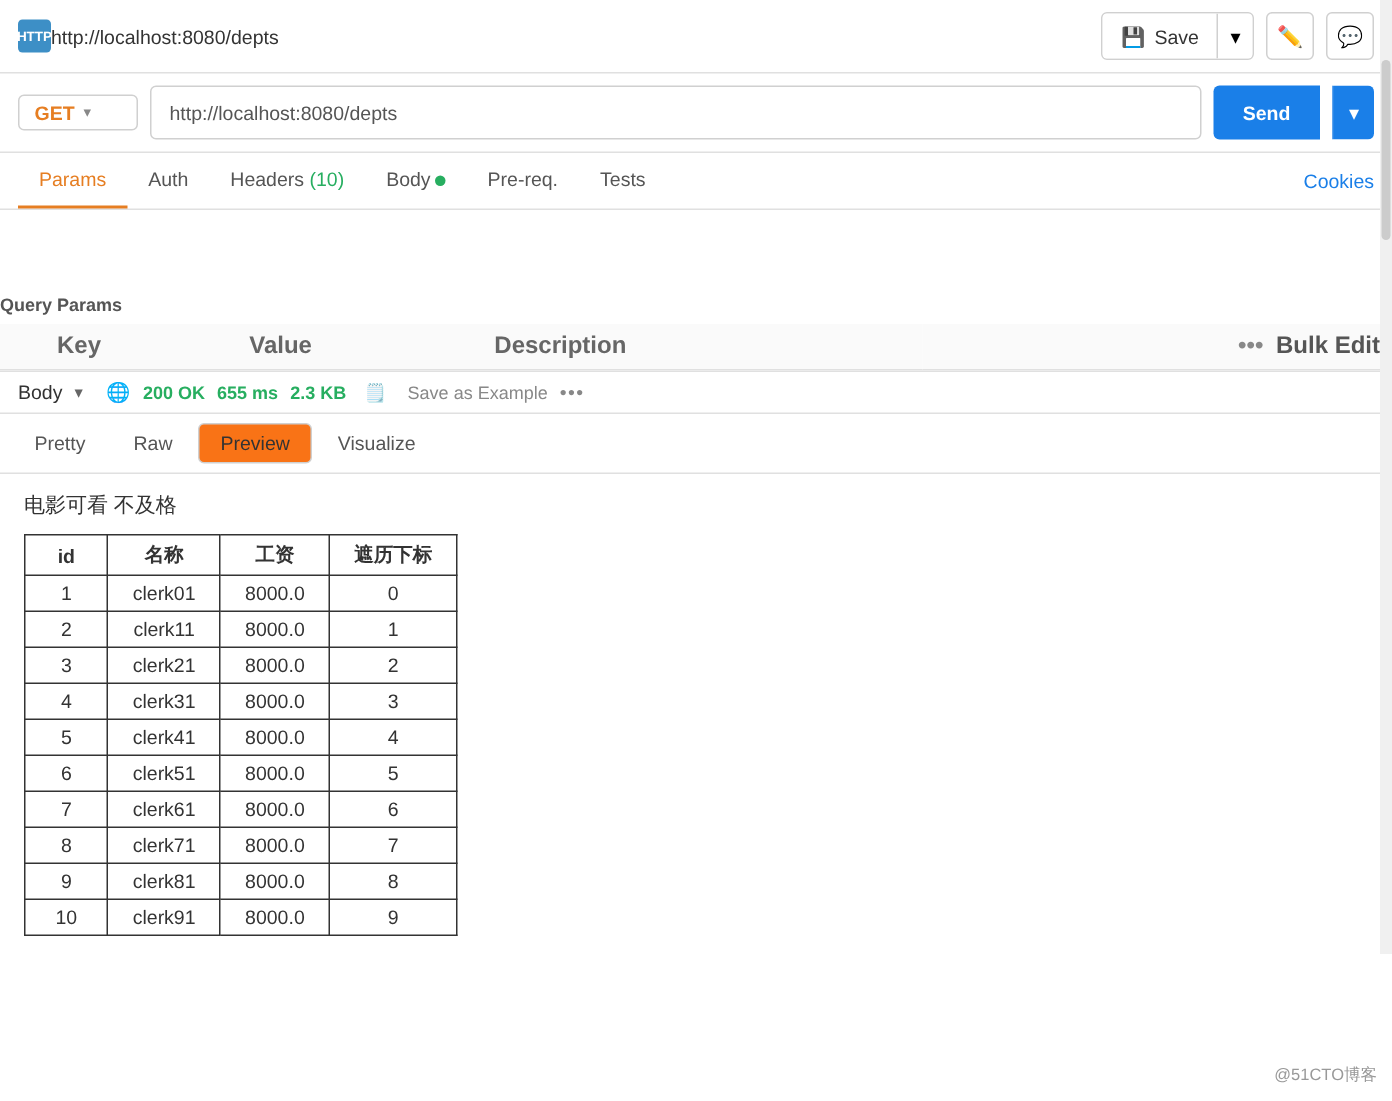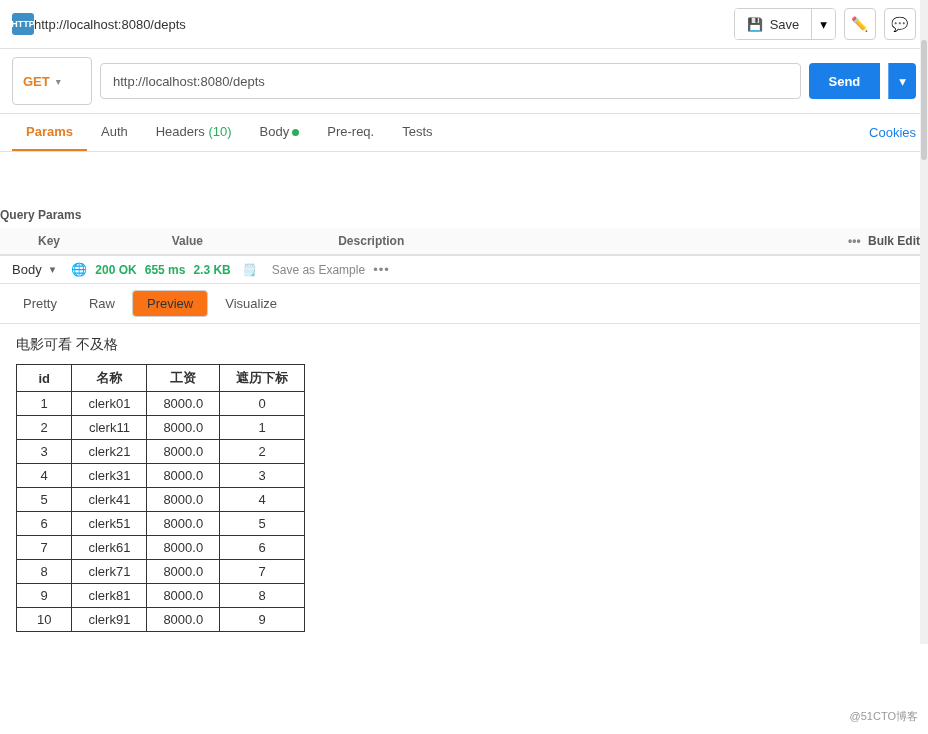--- a/index.html
+++ b/index.html
@@ -37,21 +37,21 @@
       justify-content: center; font-size: 14px;
     }
 
     .request-bar {
       display: flex; align-items: center; padding: 8px 12px; gap: 8px;
       border-bottom: 1px solid #e0e0e0;
     }
     .method-select {
       display: flex; align-items: center; gap: 6px;
       border: 1px solid #d0d0d0; border-radius: 4px; padding: 0 10px;
-      height: 48px; cursor: pointer; background: #fff; min-width: 80px;
+      height: 24px; cursor: pointer; background: #fff; min-width: 80px;
     }
     .method-text { color: #e67e22; font-weight: 600; font-size: 13px; }
     .url-input {
       flex: 1; height: 36px; border: 1px solid #d0d0d0; border-radius: 4px;
       padding: 0 12px; font-size: 13px; color: #555; outline: none;
     }
     .send-btn {
       height: 36px; background: #1a7fe8; color: #fff; border: none;
       border-radius: 4px 0 0 4px; padding: 0 20px; cursor: pointer;
       font-size: 13px; font-weight: 600;
@@ -63,30 +63,30 @@
     }
 
     .tabs-bar {
       display: flex; align-items: center; padding: 0 12px;
       border-bottom: 1px solid #e0e0e0; gap: 0;
     }
     .tab {
       padding: 10px 14px; cursor: pointer; font-size: 13px; color: #555;
       border-bottom: 2px solid transparent; white-space: nowrap;
     }
-    .tab.active { color: #e67e22; border-bottom: 2px solid #e67e22; font-weight: 700; }
+    .tab.active { color: #e67e22; border-bottom: 2px solid #e67e22; font-weight: 400; }
     .tab .badge { color: #27ae60; }
     .tab .dot { display: inline-block; width: 7px; height: 7px; background: #27ae60; border-radius: 50%; margin-left: 3px; }
     .cookies-link { margin-left: auto; color: #1a7fe8; cursor: pointer; font-size: 13px; }
 
     .query-params-section { padding: 8px 0 0; margin-top: 48px; }
     .query-params-label { font-size: 12px; font-weight: 600; color: #555; margin-bottom: 6px; }
     .params-table { width: 100%; border-collapse: collapse; }
     .params-table th {
-      text-align: left; padding: 6px 8px; font-size: 12px; font-weight: 600;
+      text-align: left; padding: 6px 8px; font-size: 16px; font-weight: 600;
       color: #666; border-bottom: 1px solid #e0e0e0; background: #fafafa;
     }
     .params-table .bulk-edit-col { text-align: right; color: #555; }
     .params-table .more-icon { color: #888; margin-right: 4px; }
 
     .response-bar {
       display: flex; align-items: center; padding: 6px 12px;
       border-top: 1px solid #e0e0e0; border-bottom: 1px solid #e0e0e0;
       background: #fff; gap: 8px;
     }

